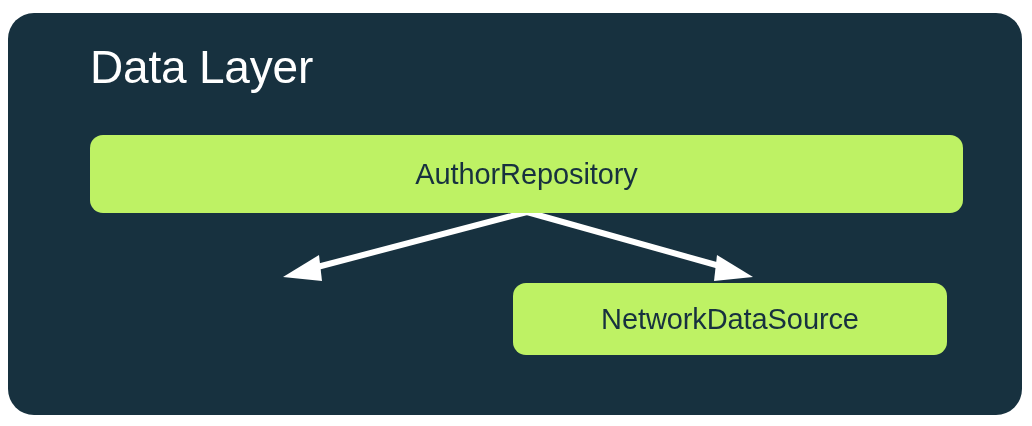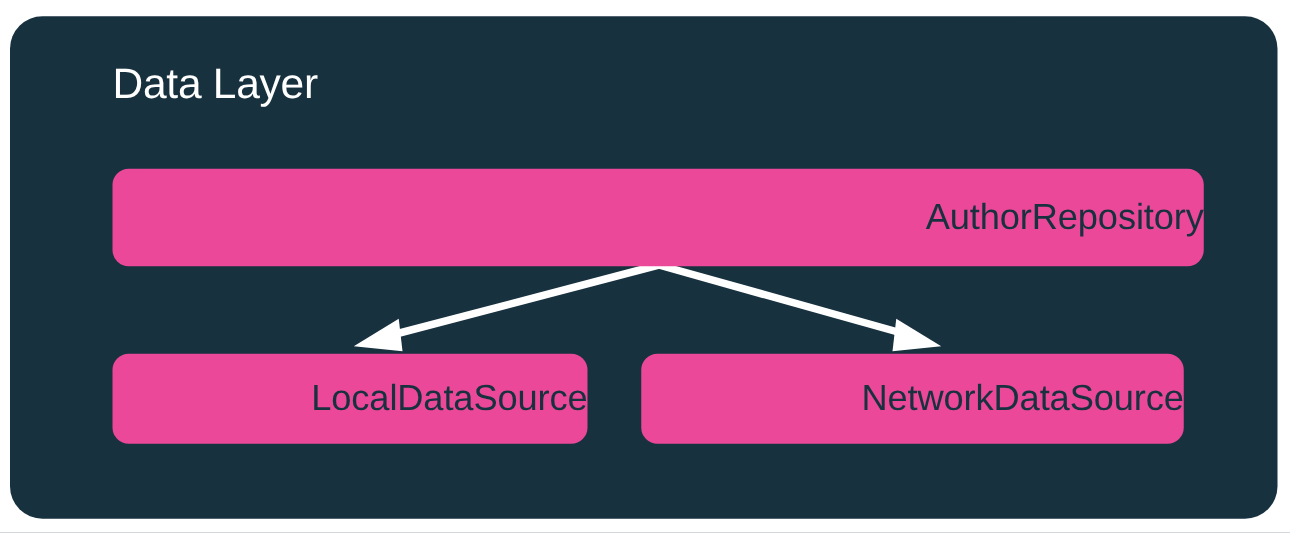--- a/index.html
+++ b/index.html
@@ -31,36 +31,36 @@
     border-radius: 26px;
     box-sizing: border-box;
   }
 
   
   .layer-title {
     position: absolute;
     left: 90px;
     top: 38px;
     font-family: "Liberation Sans", sans-serif;
-    font-size: 34px;
+    font-size: 46px;
     font-weight: 300;
     letter-spacing: -0.2px;
     color: #ffffff;
     line-height: 58px;
     white-space: nowrap;
   }
 
   
   .node {
     position: absolute;
-    background: #ec4899;
+    background: #bef264;
     border-radius: 13px;
     display: flex;
     align-items: center;
-    justify-content: flex-end;
+    justify-content: center;
     box-sizing: border-box;
   }
   .node-label {
     font-family: "Liberation Sans", sans-serif;
     font-size: 29px;
     font-weight: 400;
     letter-spacing: -0.1px;
     color: #17313f;
     white-space: nowrap;
     line-height: 1;
@@ -115,21 +115,18 @@
     <g>
       <path d="M 527 212 L 734 270" stroke="#ffffff" stroke-width="6" fill="none" stroke-linecap="butt"></path>
       <path d="M 753 277 L 717 255 L 714 281 Z" fill="#ffffff"></path>
     </g>
   </svg>
 
   <div class="node node-repository">
     <span class="node-label">AuthorRepository</span>
   </div>
 
-  <div class="node node-local">
-    <span class="node-label">LocalDataSource</span>
-  </div>
 
   <div class="node node-network">
     <span class="node-label">NetworkDataSource</span>
   </div>
 
 </div>
 
 </body></html>

